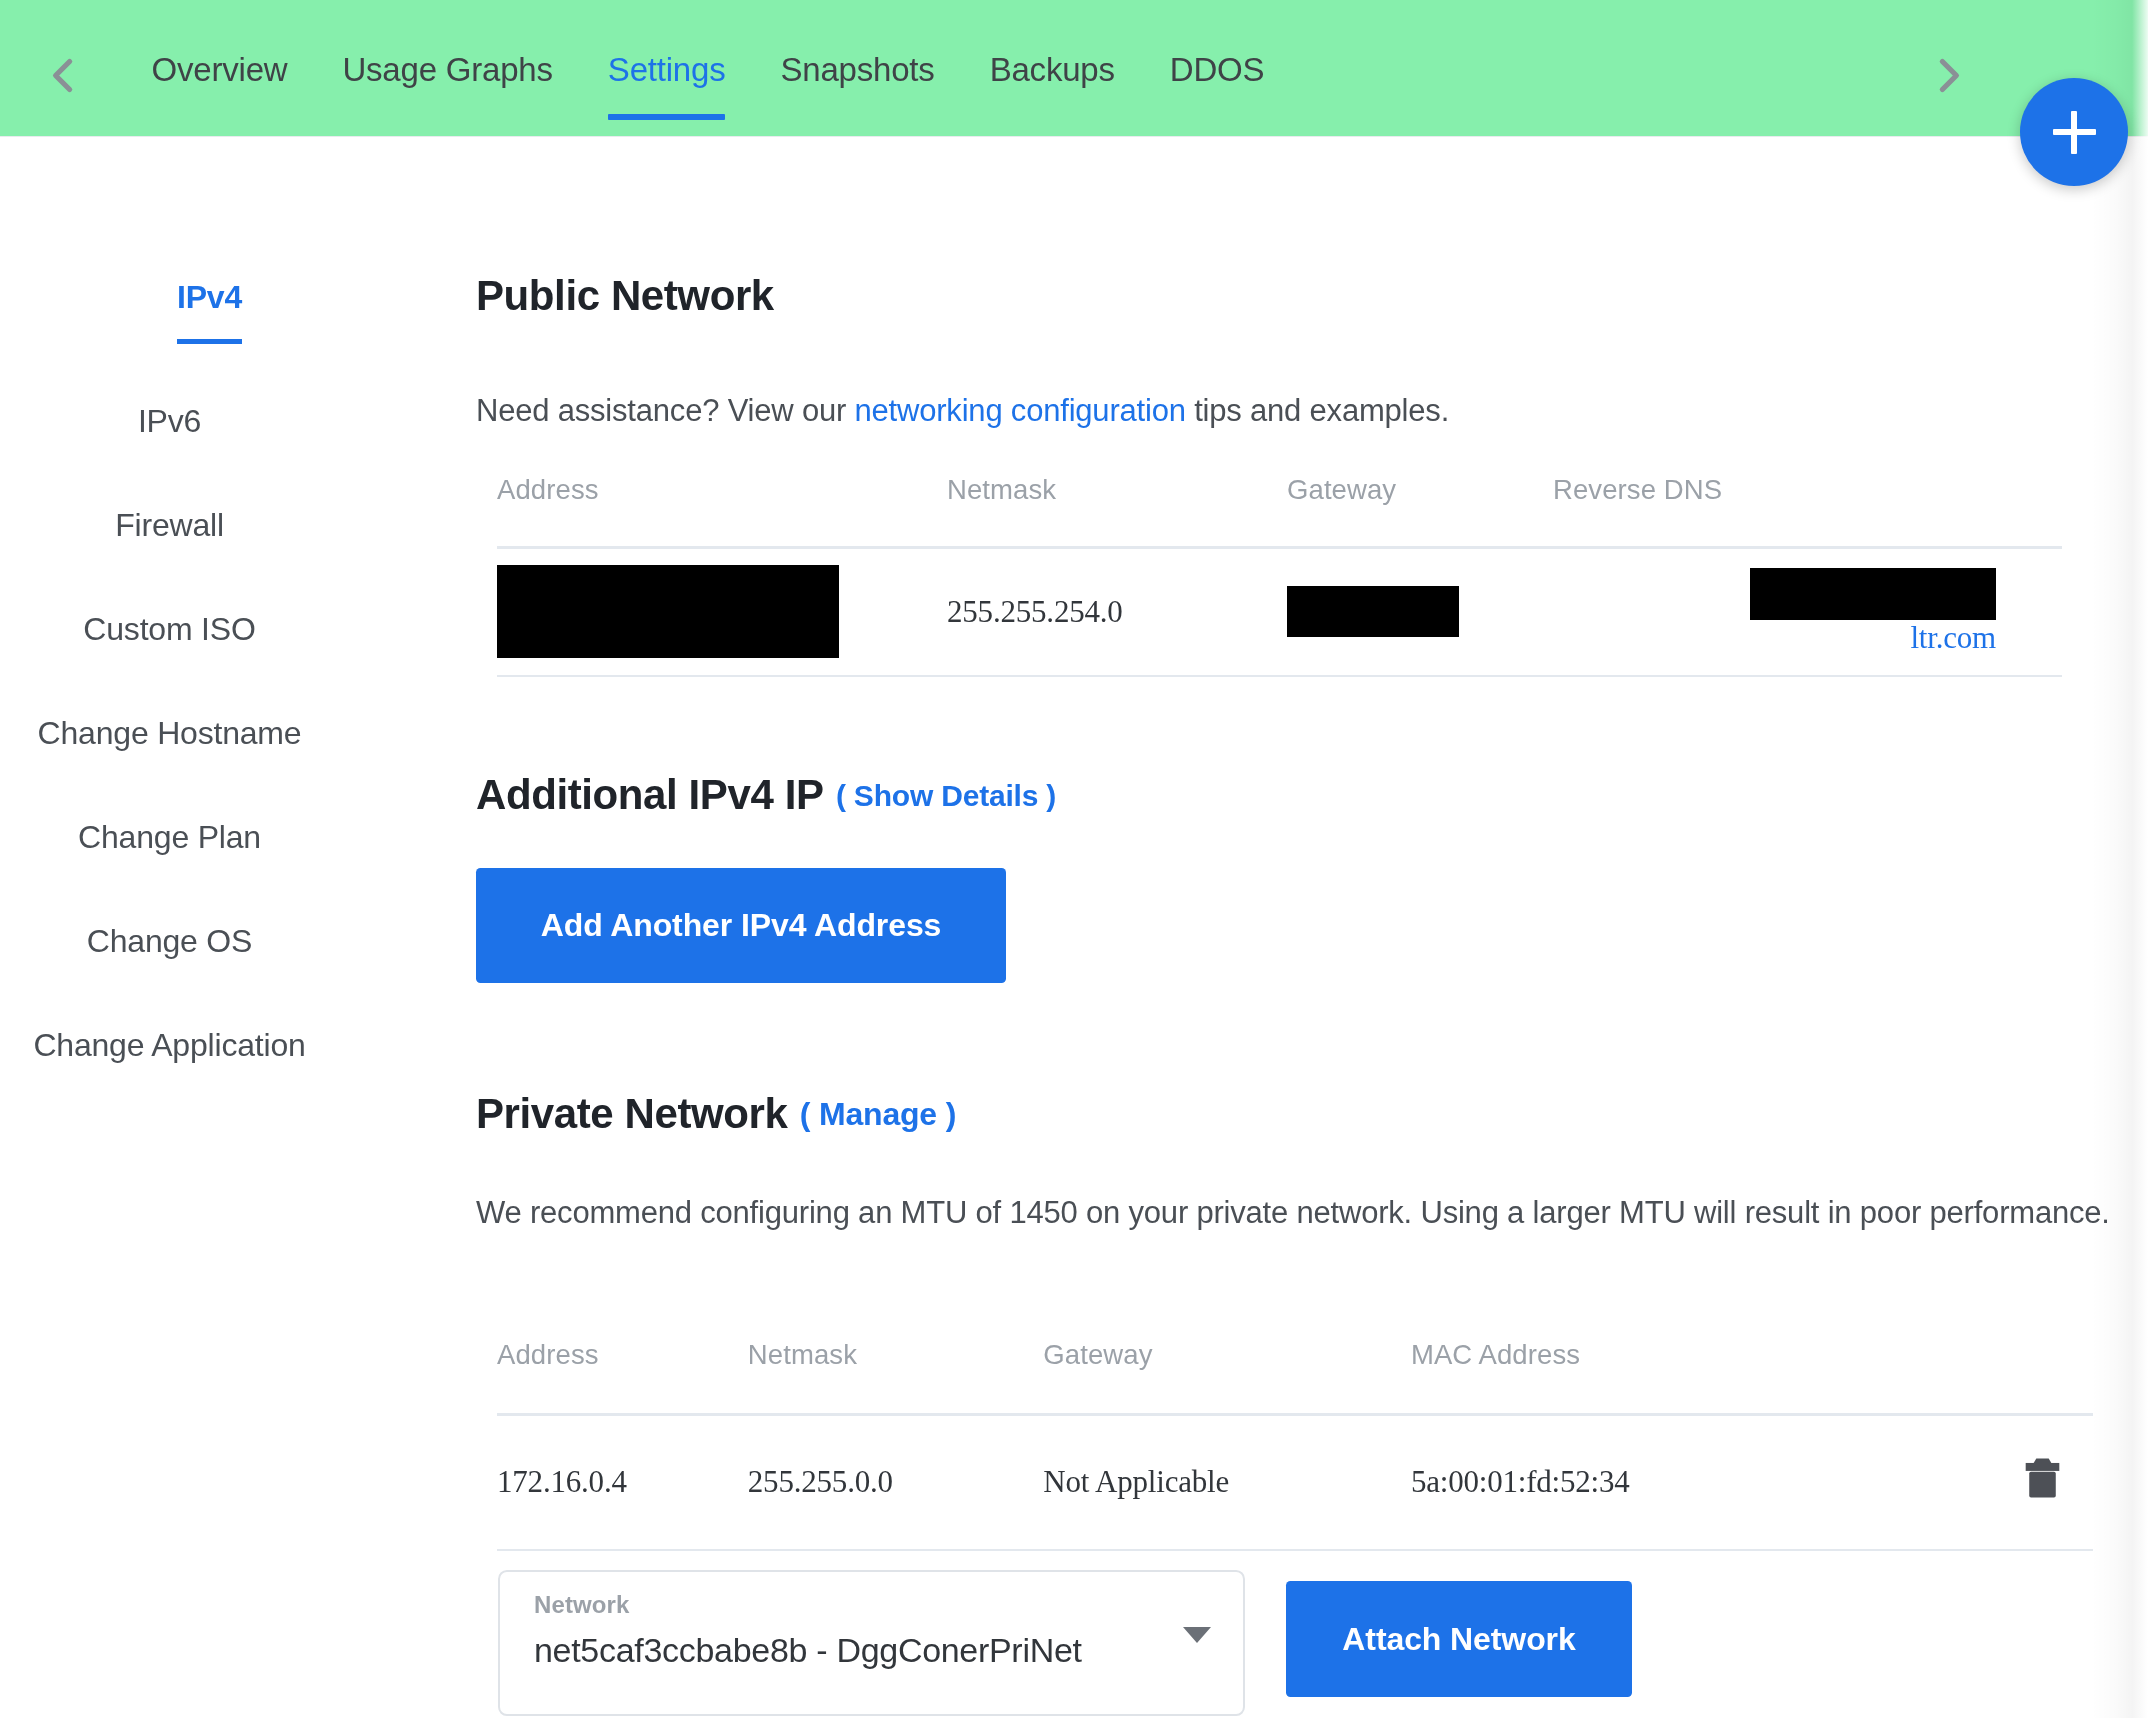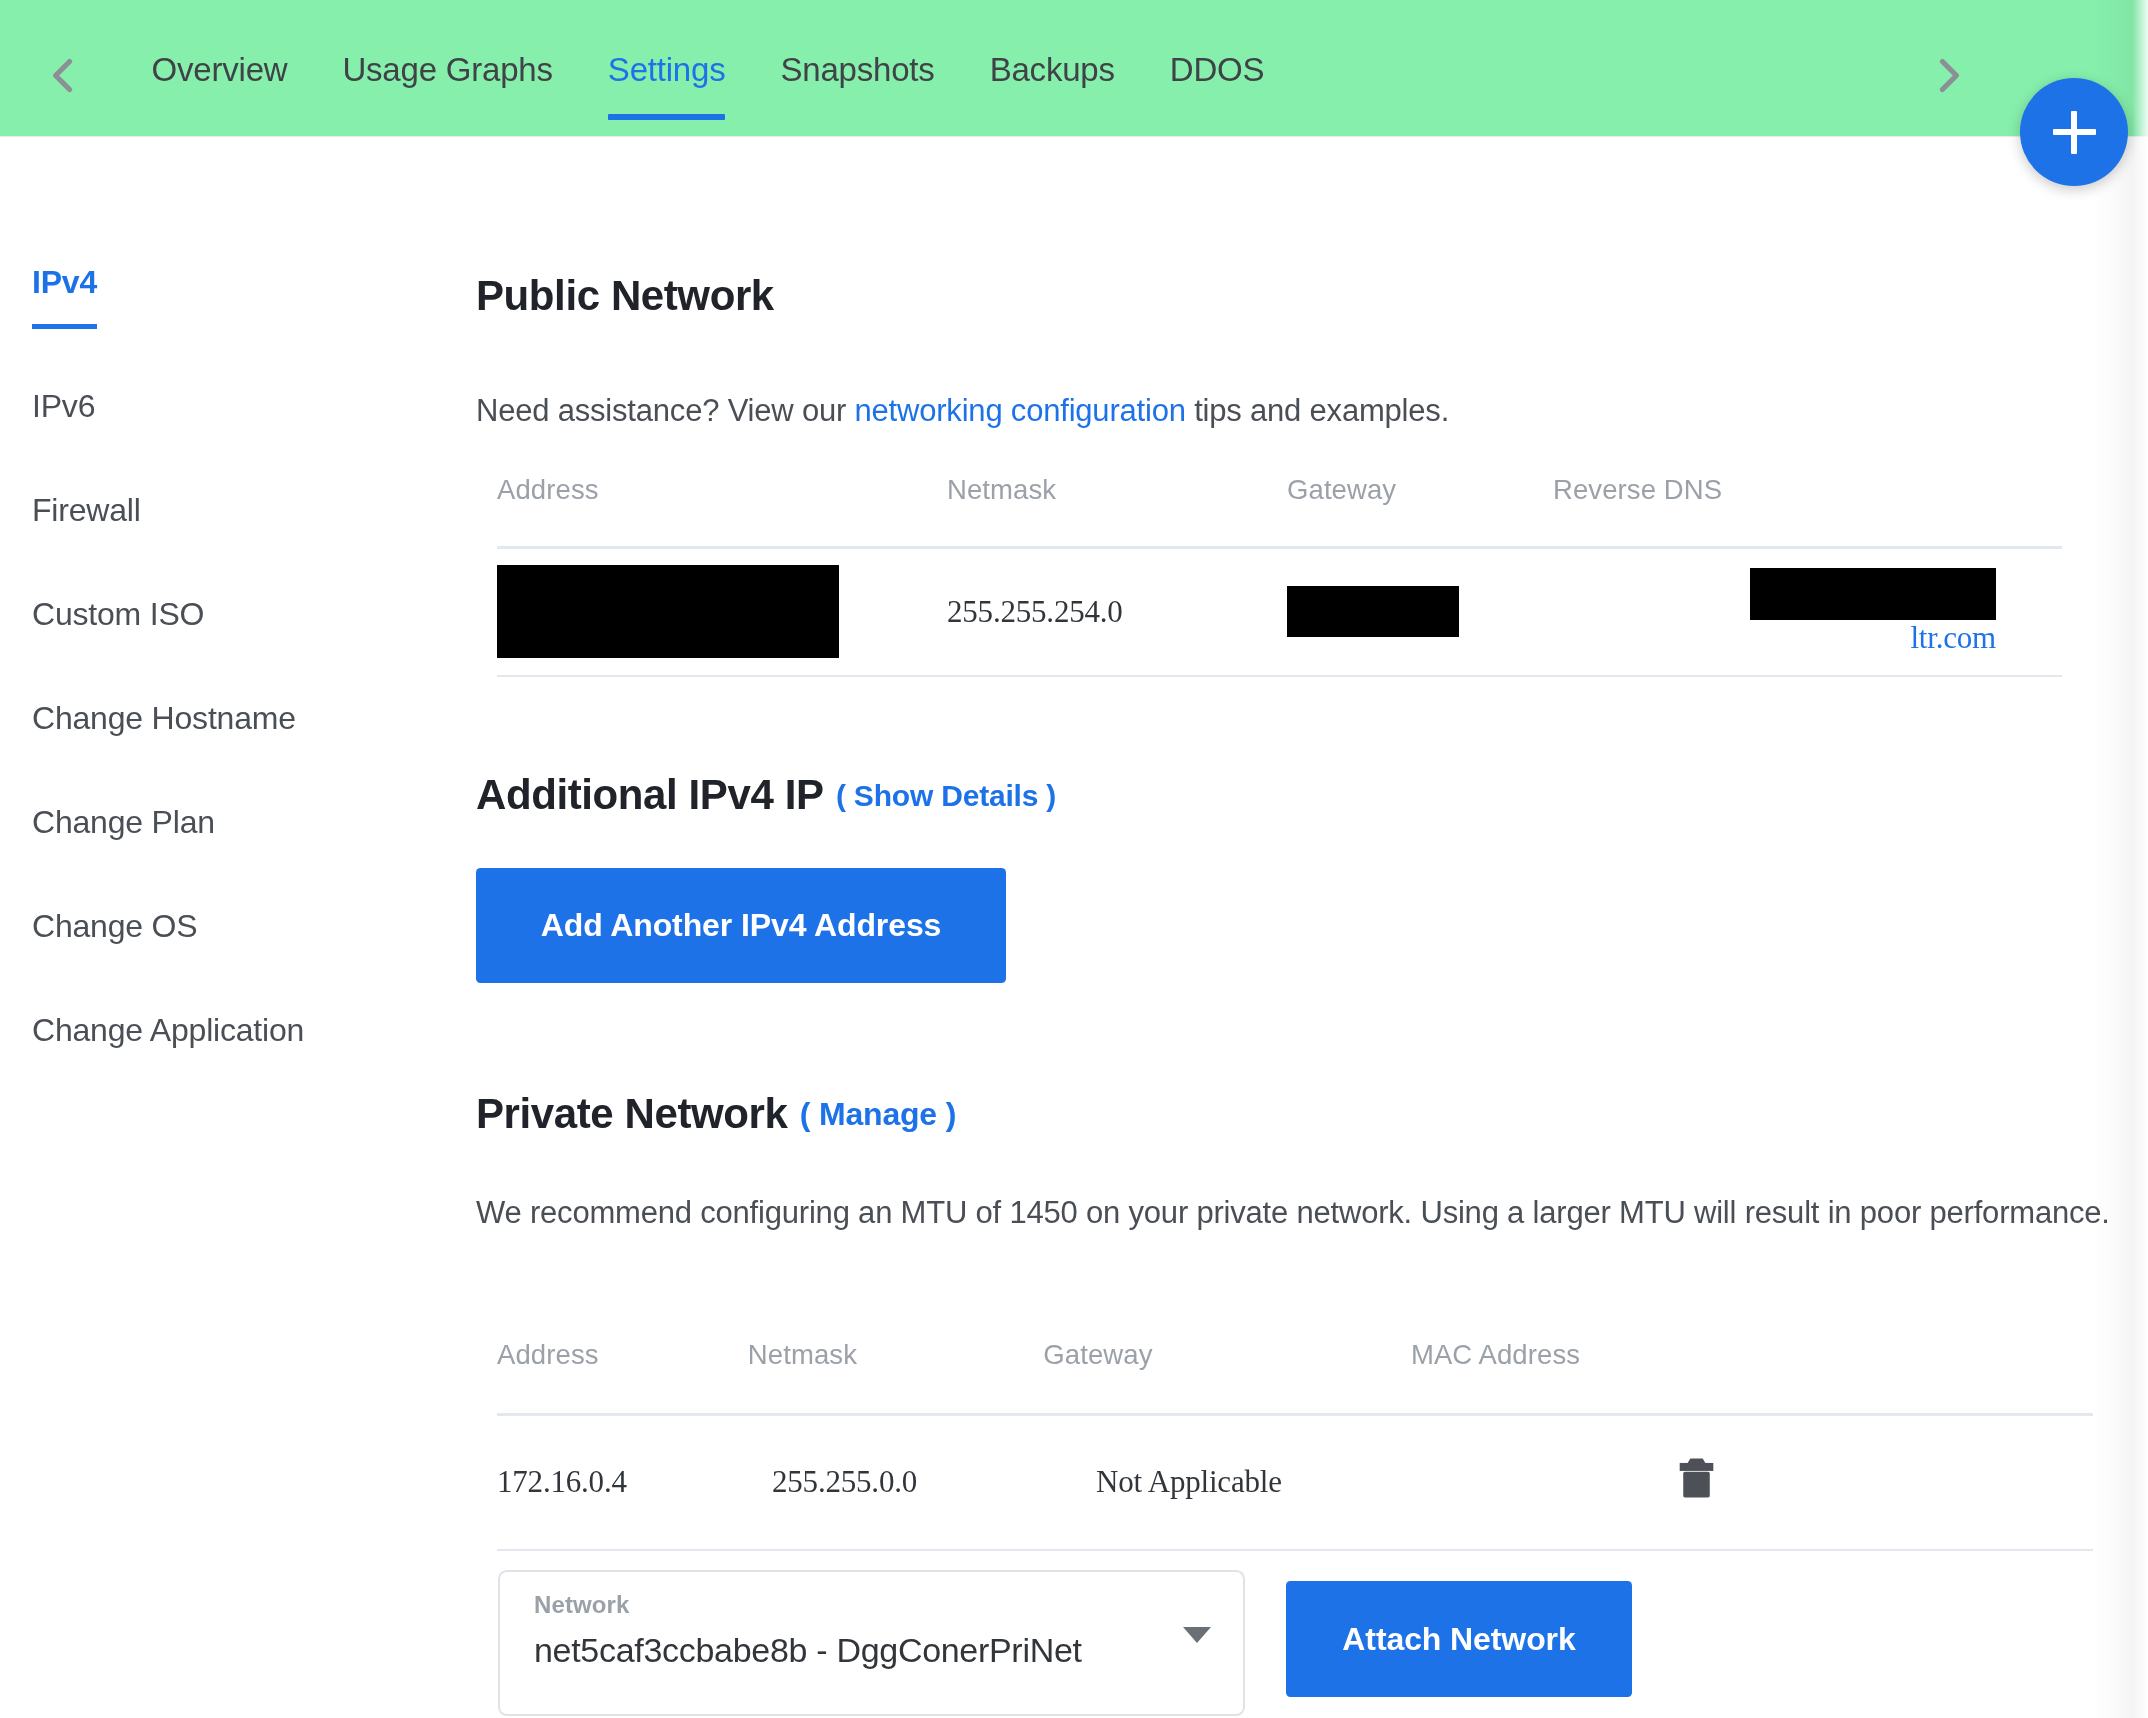--- a/index.html
+++ b/index.html
@@ -96,22 +96,23 @@
     position: absolute;
     background: #ffffff;
     border-radius: 0.9px;
   }
   .fab .plus-v { width: 6.2px; height: 43px; }
   .fab .plus-h { width: 43px; height: 6.2px; }
 
   
   .sidebar {
     position: absolute;
-    top: 255px; left: 32px;
+    top: 270px; left: 32px;
     width: 355px;
+    text-align: center;
   }
   .side-item {
     font-size: 32px;
     line-height: 54px;
     color: #4a4f55;
     margin-bottom: 50px;
     cursor: pointer;
     width: 275px;
     letter-spacing: -0.2px;
   }
@@ -342,20 +343,21 @@
         <div class="pri-c2">Netmask</div>
         <div class="pri-c3">Gateway</div>
         <div class="pri-c4">MAC Address</div>
         <div class="pri-c5"></div>
       </div>
       <div class="tbl-rule" style="margin-top:42px;"></div>
       <div class="tbl-row" style="height:133px;">
         <div class="pri-c1">172.16.0.4</div>
         <div class="pri-c2">255.255.0.0</div>
         <div class="pri-c3">Not Applicable</div>
+        <div class="pri-c4">5a:00:01:fd:52:34</div>
         <div class="pri-c5">
           <span class="trash-icon">
             <svg width="41" height="46" viewBox="0 0 46 52" aria-hidden="true">
               <rect x="4" y="9" width="38" height="9" fill="#4d5056"></rect>
               <path d="M16 4 h14 l3 5 H13 Z" fill="#4d5056"></path>
               <rect x="8" y="19" width="30" height="29" rx="2" fill="#4d5056"></rect>
             </svg>
           </span>
         </div>
       </div>

